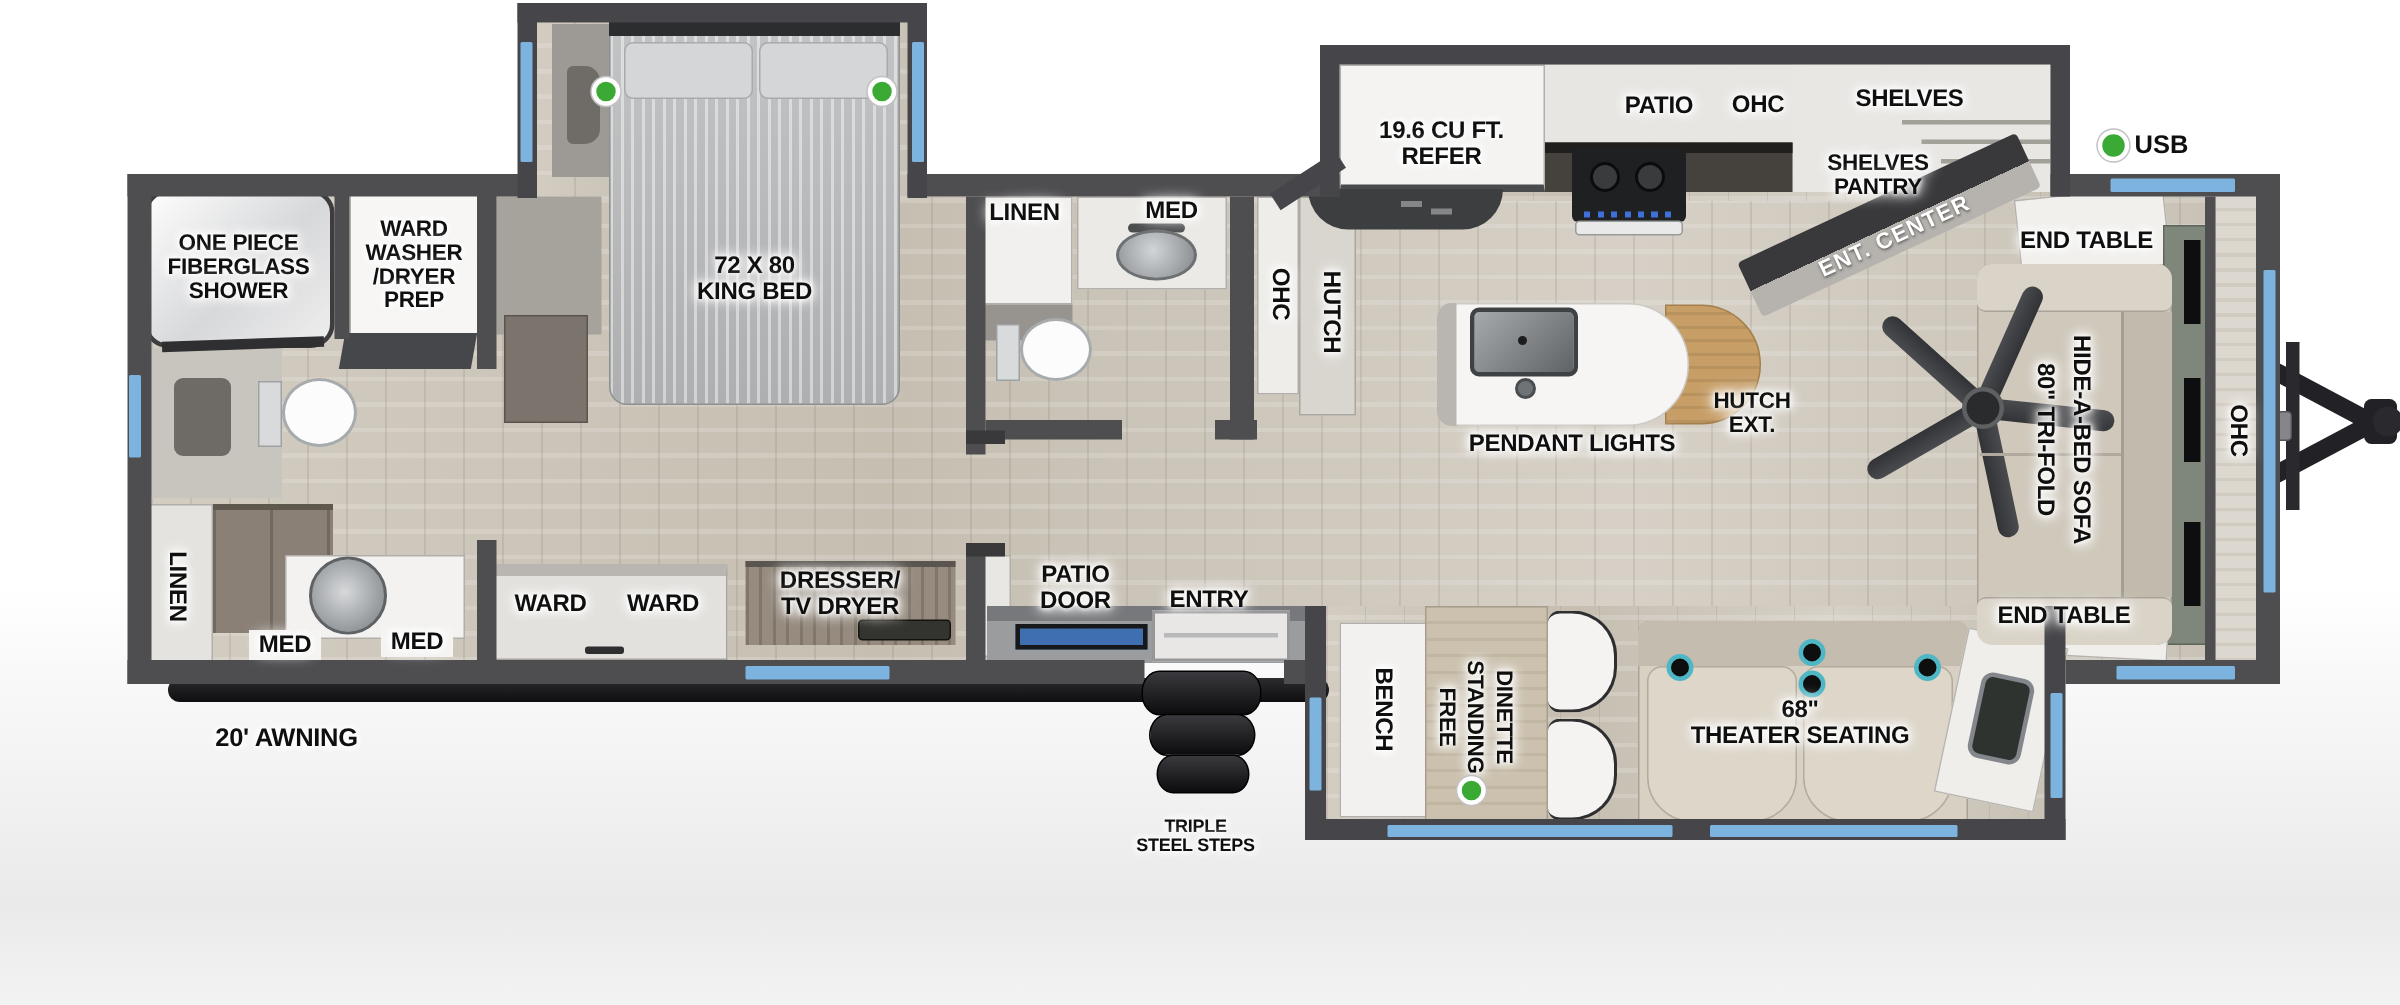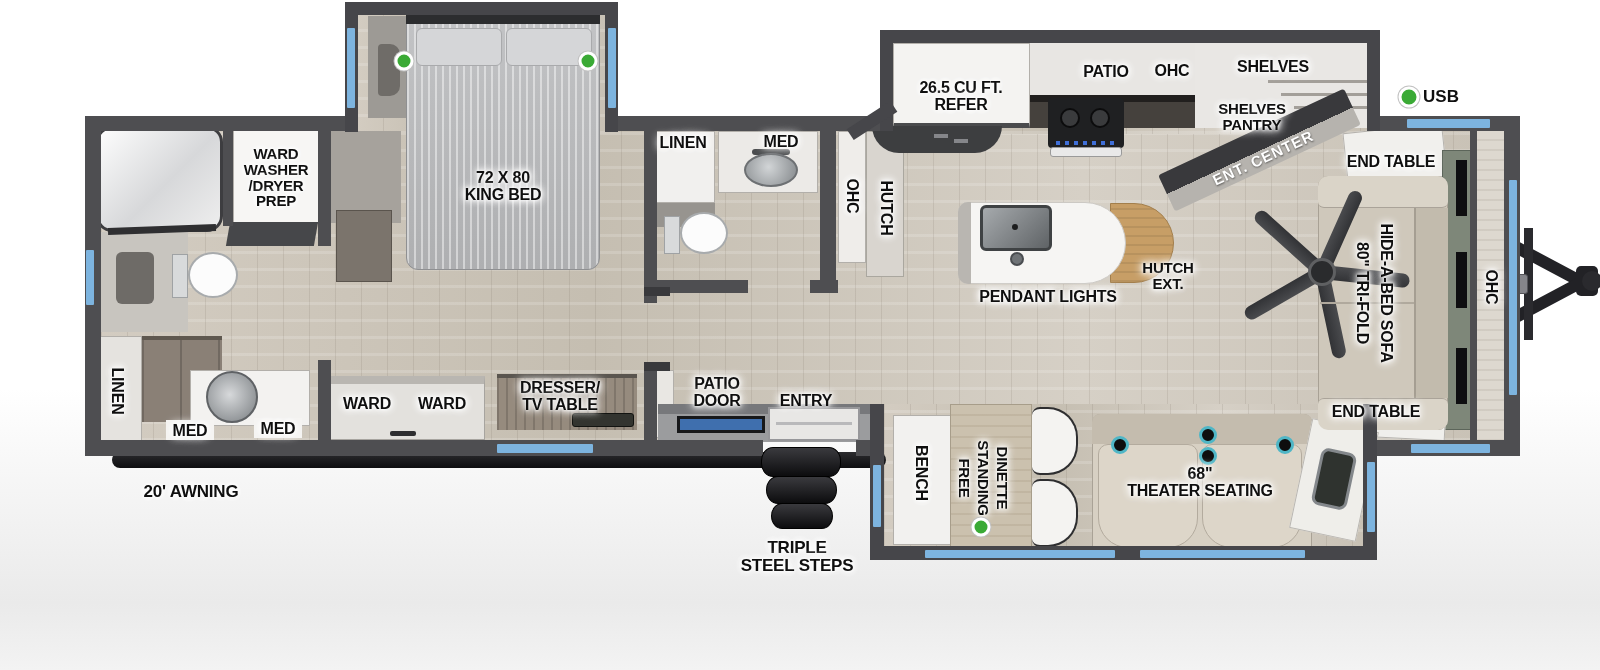--- a/index.html
+++ b/index.html
@@ -59,20 +59,23 @@
   <div class="abs" style="left:116px;top:252px;width:38px;height:52px;background:#6e6b67;border-radius:6px;z-index:11"></div>
   <div class="abs" style="left:172px;top:254px;width:16px;height:44px;background:#d8dadb;border:1px solid #9fa2a4;z-index:11"></div>
   <div class="abs" style="left:188px;top:252px;width:50px;height:46px;background:#fcfcfc;border:2px solid #a8abad;border-radius:50%;z-index:11"></div>
   <div class="abs cab" style="left:94px;top:336px;width:48px;height:108px;background:#e5e3df"></div>
   <div class="abs" style="left:142px;top:336px;width:80px;height:86px;background:#8a8076;border-top:4px solid #5f584f;z-index:10;background-image:repeating-linear-gradient(90deg,rgba(0,0,0,.18) 0 2px,transparent 2px 38px)"></div>
   <div class="abs cab" style="left:190px;top:370px;width:120px;height:56px;background:#f3f2f0"></div>
   <div class="abs" style="left:206px;top:371px;width:52px;height:52px;border-radius:50%;border:2px solid #5f6265;background:radial-gradient(circle at 45% 45%,#d7d9db 0%,#8b8f92 80%);z-index:12"></div>
   <div class="abs cab" style="left:166px;top:420px;width:48px;height:20px;background:#f5f4f2;border:none"></div>
   <div class="abs cab" style="left:254px;top:418px;width:48px;height:20px;background:#f5f4f2;border:none"></div>
 
+  <div class="lbl s" style="left:159px;top:178px">ONE PIECE
+FIBERGLASS
+SHOWER</div>
   <div class="lbl s" style="left:276px;top:177px">WARD
 WASHER
 /DRYER
 PREP</div>
   <div class="lbl v" style="left:117px;top:391px">LINEN</div>
   <div class="lbl" style="left:190px;top:431px">MED</div>
   <div class="lbl" style="left:278px;top:429px">MED</div>
 
   <div class="abs wall" style="left:318px;top:126px;width:13px;height:120px"></div>
   <div class="abs wall" style="left:318px;top:360px;width:13px;height:82px"></div>
@@ -95,21 +98,21 @@
   <div class="dot" style="left:404px;top:61px"></div>
   <div class="dot" style="left:588px;top:61px"></div>
 
   <div class="abs" style="left:318px;top:376px;width:167px;height:64px;background:#e3e1dd;border:1px solid #a7a49f;border-top:8px solid #b9b6b1;z-index:10"></div>
   <div class="abs" style="left:390px;top:431px;width:26px;height:5px;background:#2e2e30;border-radius:2px;z-index:11"></div>
   <div class="lbl" style="left:367px;top:404px">WARD</div>
   <div class="lbl" style="left:442px;top:404px">WARD</div>
   <div class="abs" style="left:497px;top:374px;width:140px;height:56px;background:#968b7e;border-top:4px solid #5a554f;z-index:10;background-image:repeating-linear-gradient(90deg,rgba(0,0,0,.15) 0 2px,transparent 2px 9px)"></div>
   <div class="abs" style="left:572px;top:413px;width:62px;height:14px;background:#33342f;border:1px solid #121310;border-radius:3px;z-index:11"></div>
   <div class="lbl" style="left:560px;top:397px">DRESSER/
-TV TABLE</div>
+TV DRYER</div>
 
   <div class="abs wall" style="left:644px;top:131px;width:13px;height:172px"></div>
   <div class="abs wall" style="left:644px;top:365px;width:13px;height:77px"></div>
   <div class="abs" style="left:644px;top:287px;width:26px;height:9px;background:#39393c;z-index:21"></div>
   <div class="abs" style="left:644px;top:362px;width:26px;height:9px;background:#39393c;z-index:21"></div>
   <div class="abs cab" style="left:650px;top:370px;width:24px;height:68px;background:#e9e7e3"></div>
 
   <div class="abs wall" style="left:657px;top:280px;width:91px;height:13px"></div>
   <div class="abs wall" style="left:810px;top:280px;width:28px;height:13px"></div>
   <div class="abs wall" style="left:820px;top:131px;width:16px;height:162px"></div>
@@ -140,21 +143,21 @@
   <div class="abs" style="left:1030px;top:95px;width:165px;height:33px;background:#45413d;border-top:7px solid #211f1e;z-index:11"></div>
   <div class="abs" style="left:1048px;top:98px;width:76px;height:50px;background:#1f2022;border-radius:4px;z-index:13"></div>
   <div class="abs" style="left:1060px;top:108px;width:20px;height:20px;border-radius:50%;background:#3a3b3d;border:2px solid #0c0c0d;z-index:14"></div>
   <div class="abs" style="left:1090px;top:108px;width:20px;height:20px;border-radius:50%;background:#3a3b3d;border:2px solid #0c0c0d;z-index:14"></div>
   <div class="abs" style="left:1056px;top:141px;width:62px;height:4px;background:repeating-linear-gradient(90deg,#3f6fd8 0 4px,transparent 4px 9px);z-index:14"></div>
   <div class="abs" style="left:1050px;top:147px;width:72px;height:10px;background:#e9e9e9;border-radius:3px;border:1px solid #9a9a9a;z-index:14"></div>
   <div class="abs" style="left:1195px;top:43px;width:172px;height:85px;background:#e9e7e4;z-index:10"></div>
   <div class="abs" style="left:1268px;top:80px;width:99px;height:3px;background:#a39f99;z-index:11"></div>
   <div class="abs" style="left:1281px;top:93px;width:86px;height:3px;background:#a39f99;z-index:11"></div>
   <div class="abs" style="left:1294px;top:106px;width:73px;height:3px;background:#a39f99;z-index:11"></div>
-  <div class="lbl" style="left:961px;top:97px">26.5 CU FT.
+  <div class="lbl" style="left:961px;top:97px">19.6 CU FT.
 REFER</div>
   <div class="lbl" style="left:1106px;top:72px">PATIO</div>
   <div class="lbl" style="left:1172px;top:71px">OHC</div>
   <div class="lbl" style="left:1273px;top:67px">SHELVES</div>
   <div class="lbl s" style="left:1252px;top:117px">SHELVES
 PANTRY</div>
 
   <div class="abs" style="left:1157px;top:130px;width:205px;height:40px;transform:rotate(-25deg);border-radius:3px;z-index:25;background:linear-gradient(180deg,#39393c 0 52%,#b6b3ae 52% 100%)">
     <span style="position:absolute;left:0;right:0;top:20px;text-align:center;color:#fff;font-weight:700;font-size:15px;letter-spacing:1px;text-shadow:0 1px 2px rgba(0,0,0,.55)">ENT. CENTER</span>
   </div>
@@ -200,21 +203,21 @@
   <div class="abs" style="left:677px;top:416px;width:88px;height:17px;background:#3f6fae;border:3px solid #17181a;z-index:13"></div>
   <div class="abs" style="left:768px;top:407px;width:92px;height:34px;background:#e8e7e5;border:2px solid #97979a;z-index:13"></div>
   <div class="abs" style="left:776px;top:422px;width:76px;height:3px;background:#b9b9bb;z-index:14"></div>
   <div class="lbl" style="left:717px;top:393px">PATIO
 DOOR</div>
   <div class="lbl" style="left:806px;top:401px">ENTRY</div>
 
   <div class="abs" style="left:761px;top:447px;width:80px;height:30px;border-radius:12px/14px;background:linear-gradient(180deg,#3a3a3e,#0c0c0e);border:1px solid #000;z-index:32"></div>
   <div class="abs" style="left:766px;top:476px;width:71px;height:28px;border-radius:12px/14px;background:linear-gradient(180deg,#3a3a3e,#0c0c0e);border:1px solid #000;z-index:32"></div>
   <div class="abs" style="left:771px;top:503px;width:62px;height:26px;border-radius:12px/14px;background:linear-gradient(180deg,#3a3a3e,#0c0c0e);border:1px solid #000;z-index:32"></div>
-  <div class="lbl" style="left:797px;top:557px;font-size:17px">TRIPLE
+  <div class="lbl" style="left:797px;top:557px;font-size:12px">TRIPLE
 STEEL STEPS</div>
 
   <div class="abs swall" style="left:870px;top:404px;width:14px;height:156px"></div>
   <div class="abs swall" style="left:1363px;top:404px;width:14px;height:156px"></div>
   <div class="abs swall" style="left:870px;top:546px;width:507px;height:14px"></div>
   <div class="abs win" style="left:873px;top:465px;width:8px;height:62px"></div>
   <div class="abs win" style="left:925px;top:550px;width:190px;height:8px"></div>
   <div class="abs win" style="left:1140px;top:550px;width:165px;height:8px"></div>
   <div class="abs win" style="left:1367px;top:462px;width:8px;height:70px"></div>
 

